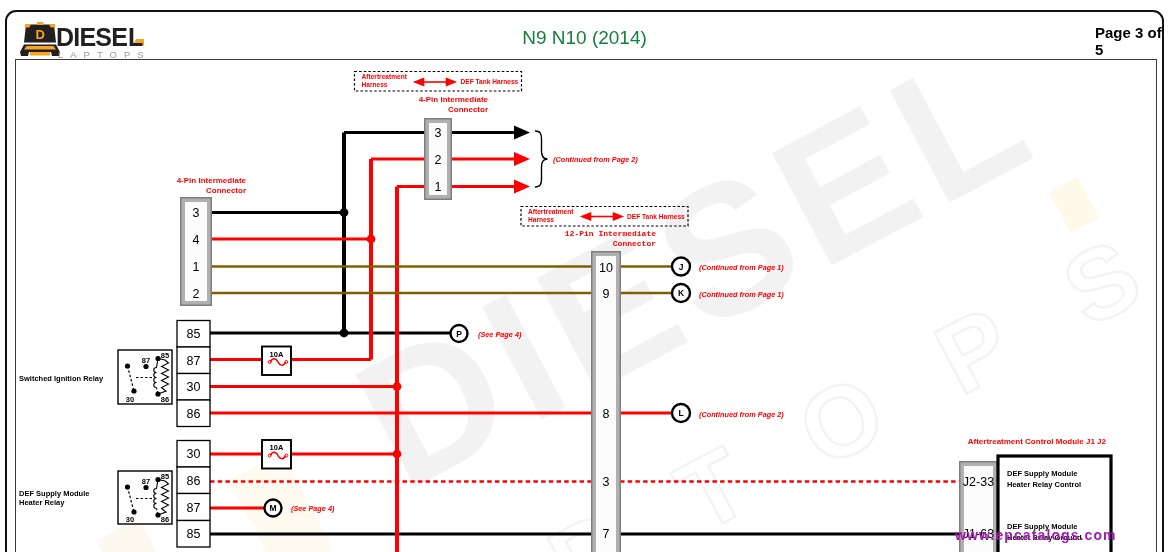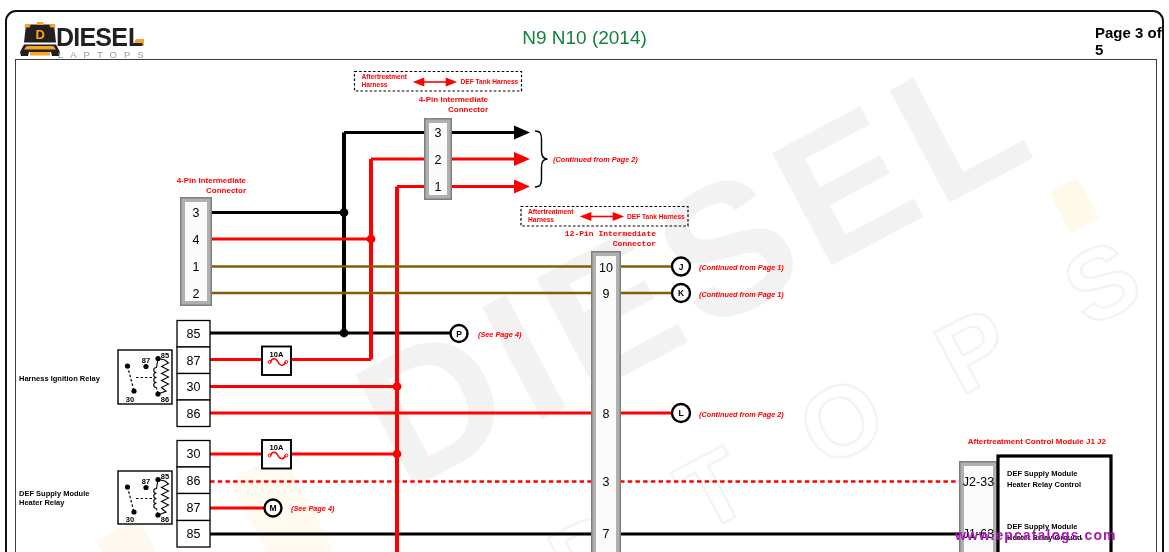--- a/index.html
+++ b/index.html
@@ -278,18 +278,18 @@
 <div class="rlabel" style="left:146px;top:176px;width:100px;">4-Pin Intermediate<br>Connector</div>
 <div class="rlabel" style="left:556px;top:229px;width:100px;font-family:Liberation Mono, monospace;">12-Pin Intermediate<br>Connector</div>
 <div class="rlabel" style="left:966px;top:437px;width:140px;">Aftertreatment Control Module J1 J2</div>
 <div class="ctext" style="left:553px;top:154.5px;">(Continued from Page 2)</div>
 <div class="ctext" style="left:699px;top:263px;">(Continued from Page 1)</div>
 <div class="ctext" style="left:699px;top:289.5px;">(Continued from Page 1)</div>
 <div class="ctext" style="left:699px;top:409.5px;">(Continued from Page 2)</div>
 <div class="ctext" style="left:478px;top:330px;">(See Page 4)</div>
 <div class="ctext" style="left:291px;top:504px;">(See Page 4)</div>
 
-<div class="blabel" style="left:19px;top:373.5px;">Harness Ignition Relay</div>
+<div class="blabel" style="left:19px;top:373.5px;">Switched Ignition Relay</div>
 <div class="blabel" style="left:19px;top:488.5px;">DEF Supply Module<br>Heater Relay</div>
 <div class="blabel" style="left:1007px;top:469px;line-height:10.5px;">DEF Supply Module<br>Heater Relay Control</div>
 <div class="blabel" style="left:1007px;top:522px;line-height:10.5px;">DEF Supply Module<br>Heater Relay Ground</div>
 
 <div id="wm3">www.epcatalogs.com</div>
 
 </body></html>

